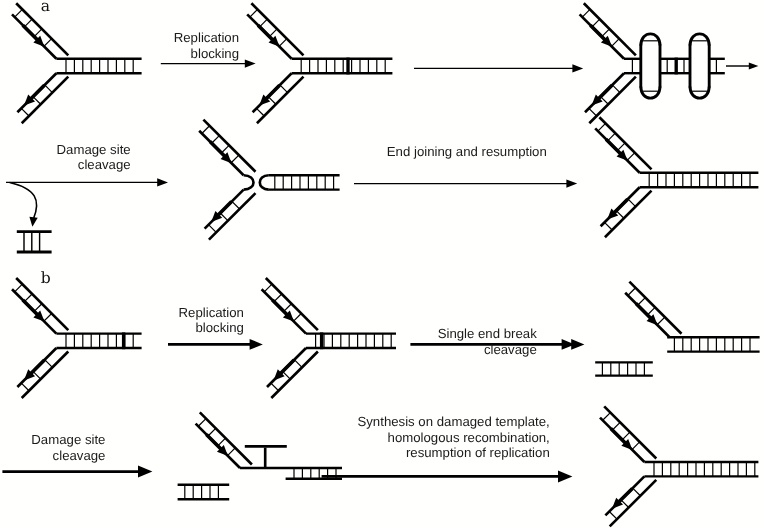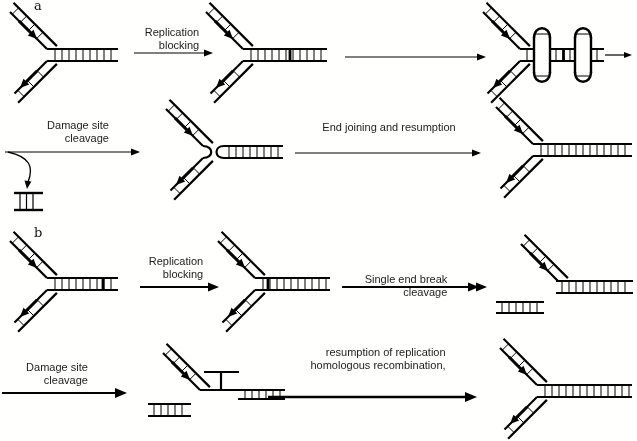--- a/index.html
+++ b/index.html
@@ -404,16 +404,17 @@
   </div>
   <div class="lbl" style="left:406px;top:273px">
     <span class="ll">Single end break</span>
     <span class="ll">cleavage</span>
   </div>
   <div class="lbl" style="left:57px;top:361px">
     <span class="ll">Damage site</span>
     <span class="ll">cleavage</span>
   </div>
   <div class="lbl" style="left:378px;top:346px">
+    <span class="ll">Synthesis on damaged template,</span>
+    <span class="ll">homologous recombination,</span>
     <span class="ll">resumption of replication</span>
-    <span class="ll">homologous recombination,</span>
   </div>
 </div>
 
 </body></html>

